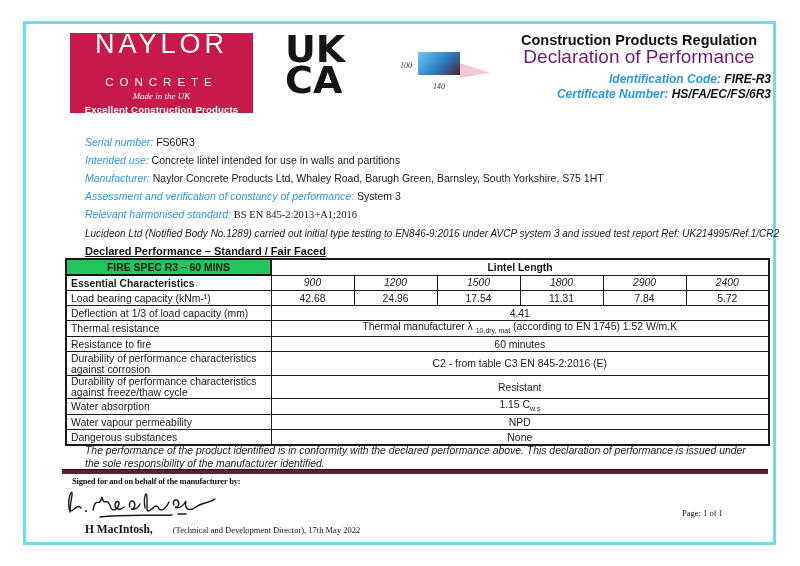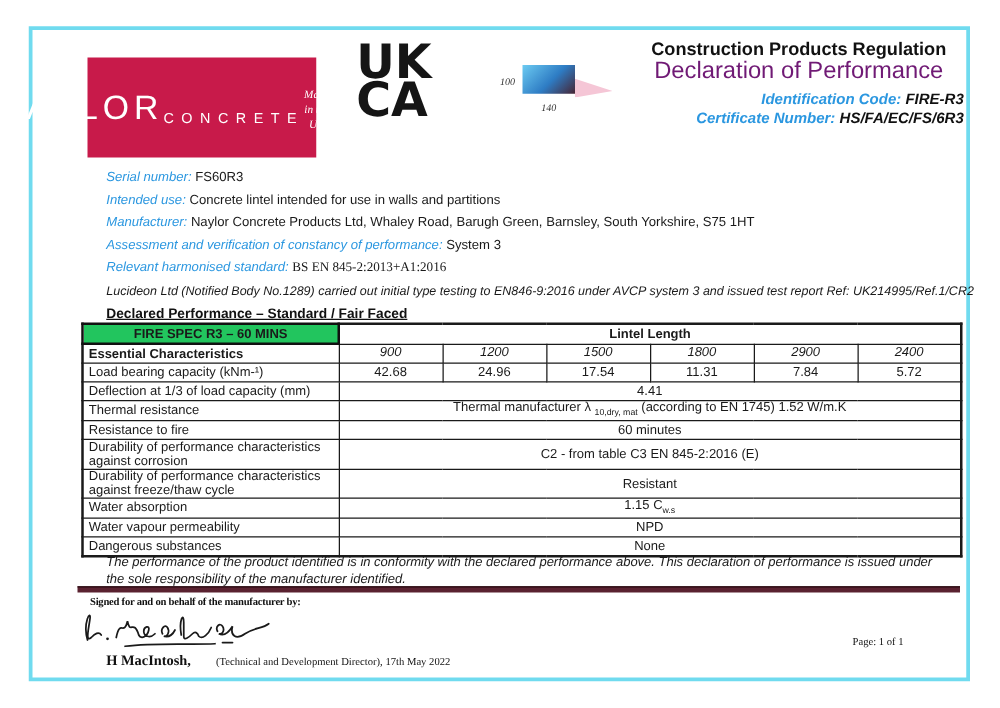--- a/index.html
+++ b/index.html
@@ -2,22 +2,22 @@
 <html><head>
 <meta charset="utf-8">
 <style>
   html,body{margin:0;padding:0;background:#ffffff;width:800px;height:566px;overflow:hidden;
     font-family:"Liberation Sans",sans-serif;-webkit-font-smoothing:antialiased;}
   .page{position:absolute;left:23px;top:21px;width:753px;height:524px;box-sizing:border-box;
     border:3px solid #70DBEF;background:#ffffff;}
   .abs{position:absolute;}
 
   
-  .logo-box{left:44px;top:22px;width:183px;height:80px;background:#C81A4A;color:#fff;
-    display:flex;flex-direction:row;align-items:center;justify-content:center;text-align:center;}
+  .logo-box{left:44px;top:9px;width:183px;height:80px;background:#C81A4A;color:#fff;
+    display:flex;flex-direction:column;align-items:center;justify-content:center;text-align:center;}
   .logo-name{font-size:27px;letter-spacing:4px;line-height:27px;font-weight:400;}
   .logo-sub{font-size:11.5px;letter-spacing:6px;line-height:14px;margin-top:17px;}
   .logo-tag{font-family:"Liberation Serif",serif;font-style:italic;font-size:9px;line-height:12px;margin-top:1px;}
   .logo-strap{font-size:9.5px;font-weight:bold;line-height:12px;margin-top:2px;letter-spacing:0.2px;}
   .ukca{left:259px;top:10px;font-family:"DejaVu Sans",sans-serif;font-weight:700;
     font-size:38px;line-height:31px;letter-spacing:0px;color:#151515;}
   .diagram-rect{left:392px;top:28px;width:42px;height:23px;
     background:linear-gradient(135deg,#6CCBF2 0%,#2E7CC4 55%,#472433 100%);}
   .diagram-shadow{left:434px;top:39px;width:30px;height:15px;background:#F5C6D6;
     clip-path:polygon(0 0,100% 65%,0 100%);}

